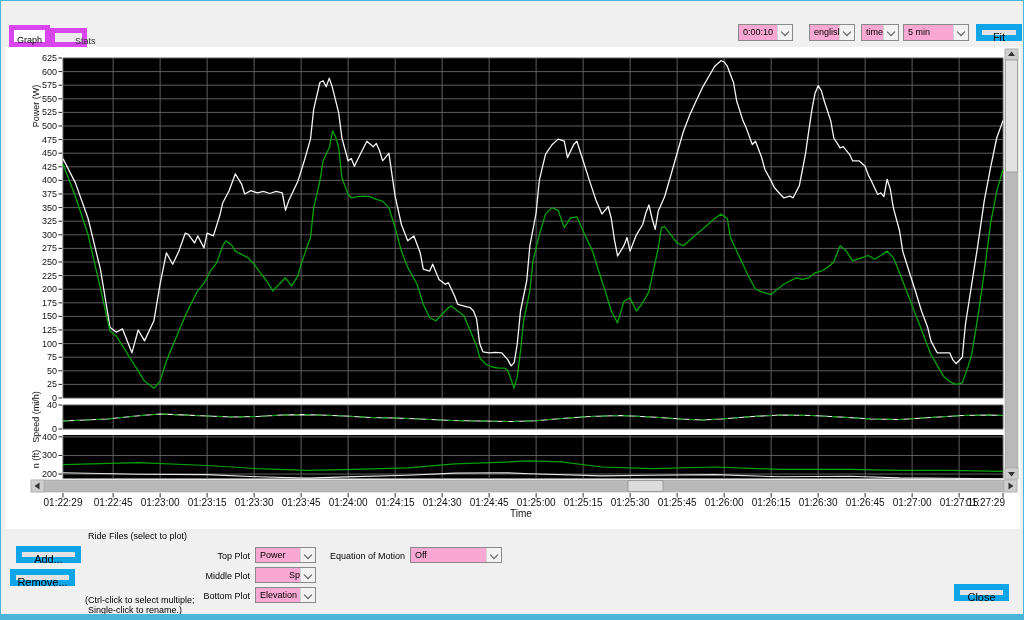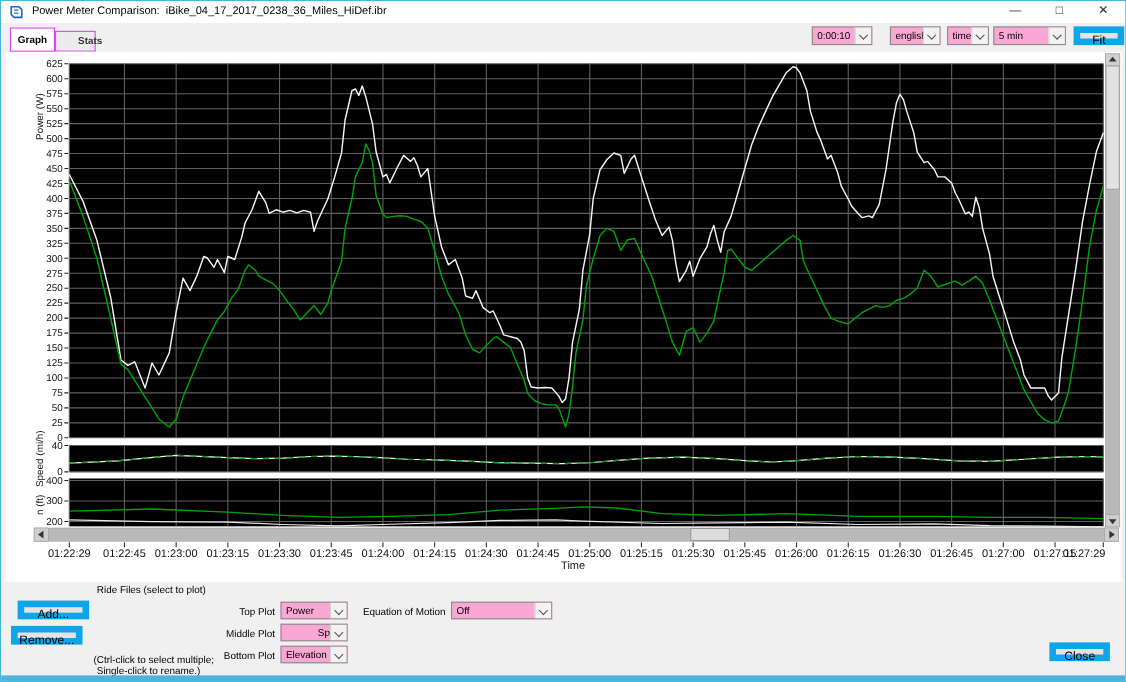--- a/index.html
+++ b/index.html
@@ -6,21 +6,21 @@
   body{width:1024px;height:620px;background:#444;}
   *{box-sizing:border-box;}
   .window{position:relative;width:1024px;height:620px;background:#f0f0f0;
           font-family:"Liberation Sans",sans-serif;overflow:hidden;
           border:1px solid #4ab5d8;}
   .titlebar{position:absolute;left:0;top:0;width:100%;height:20px;background:#ffffff;}
   .app-icon{position:absolute;left:7px;top:3px;width:14px;height:14px;}
   .title{position:absolute;left:28px;top:4px;font-size:10px;color:#000;white-space:pre;}
   .winbtns{position:absolute;right:0;top:0;height:20px;display:flex;}
   .winbtn{width:40px;height:20px;line-height:19px;text-align:center;font-size:11px;color:#333;}
-  .tab{position:absolute;border:1px solid #d946ef;background:#ececec;font-size:9px;color:#333;text-align:center;font-weight:bold;}
+  .tab{position:absolute;border:5px solid #d946ef;background:#ececec;font-size:9px;color:#333;text-align:center;}
   .tab.selected{background:#ffffff;color:#000;z-index:2;}
   #tab-graph{left:8px;top:24px;width:41px;height:22px;line-height:20px;}
   #tab-stats{left:49px;top:27px;width:37px;height:19px;line-height:17px;padding-left:20px;}
   .combo{position:absolute;height:17px;background:#f9a8d4;border:1px solid #8a8a8a;
          font-size:9px;line-height:14px;padding-left:4px;color:#000;}
   .combo .arr{position:absolute;right:0;top:0;bottom:0;width:15px;background:#f2f2f2;border-left:1px solid #d5d5d5;}
   .combo .arr::after{content:"";position:absolute;left:4px;top:4px;width:5px;height:5px;
          border-right:1px solid #555;border-bottom:1px solid #555;transform:rotate(45deg);}
   .btn{position:absolute;background:#e3e3e3;border:6px solid #0ea5e9;font-size:11px;
        text-align:center;color:#000;line-height:15px;}
@@ -36,34 +36,20 @@
           border-right:4px solid transparent;border-bottom:5px solid #666;}
   .tri-down{position:absolute;bottom:3px;left:2px;width:0;height:0;border-left:4px solid transparent;
           border-right:4px solid transparent;border-top:5px solid #666;}
   .bottom-strip{position:absolute;left:0;right:0;bottom:0;height:5px;background:#4ab5d8;}
 </style>
 </head>
 <body>
 
 <div class="window">
 
-  <div class="titlebar">
-    <span class="app-icon">
-      <svg width="14" height="14" viewBox="0 0 16 16">
-        <path d="M2.5 2.5 L10.5 2.5 L13.5 5.5 L13.5 13.5 L5.5 13.5 L2.5 10.5 Z" fill="none" stroke="#1a66c9" stroke-width="1.7"></path>
-        <path d="M5.5 6 L10 6 M5.5 9 L10 9" stroke="#1a66c9" stroke-width="1.2"></path>
-      </svg>
-    </span>
-    <span class="title">Power Meter Comparison:  iBike_04_17_2017_0238_36_Miles_HiDef.ibr</span>
-    <div class="winbtns">
-      <div class="winbtn">—</div>
-      <div class="winbtn">□</div>
-      <div class="winbtn">✕</div>
-    </div>
-  </div>
 
   <div class="tab selected" id="tab-graph">Graph</div>
   <div class="tab" id="tab-stats">Stats</div>
 
   <div class="combo" style="left:737px;top:23px;width:55px;">
     <span>0:00:10</span>
     <span class="arr"></span>
   </div>
   <div class="combo" style="left:808px;top:23px;width:46px;">
     <span>english</span>

